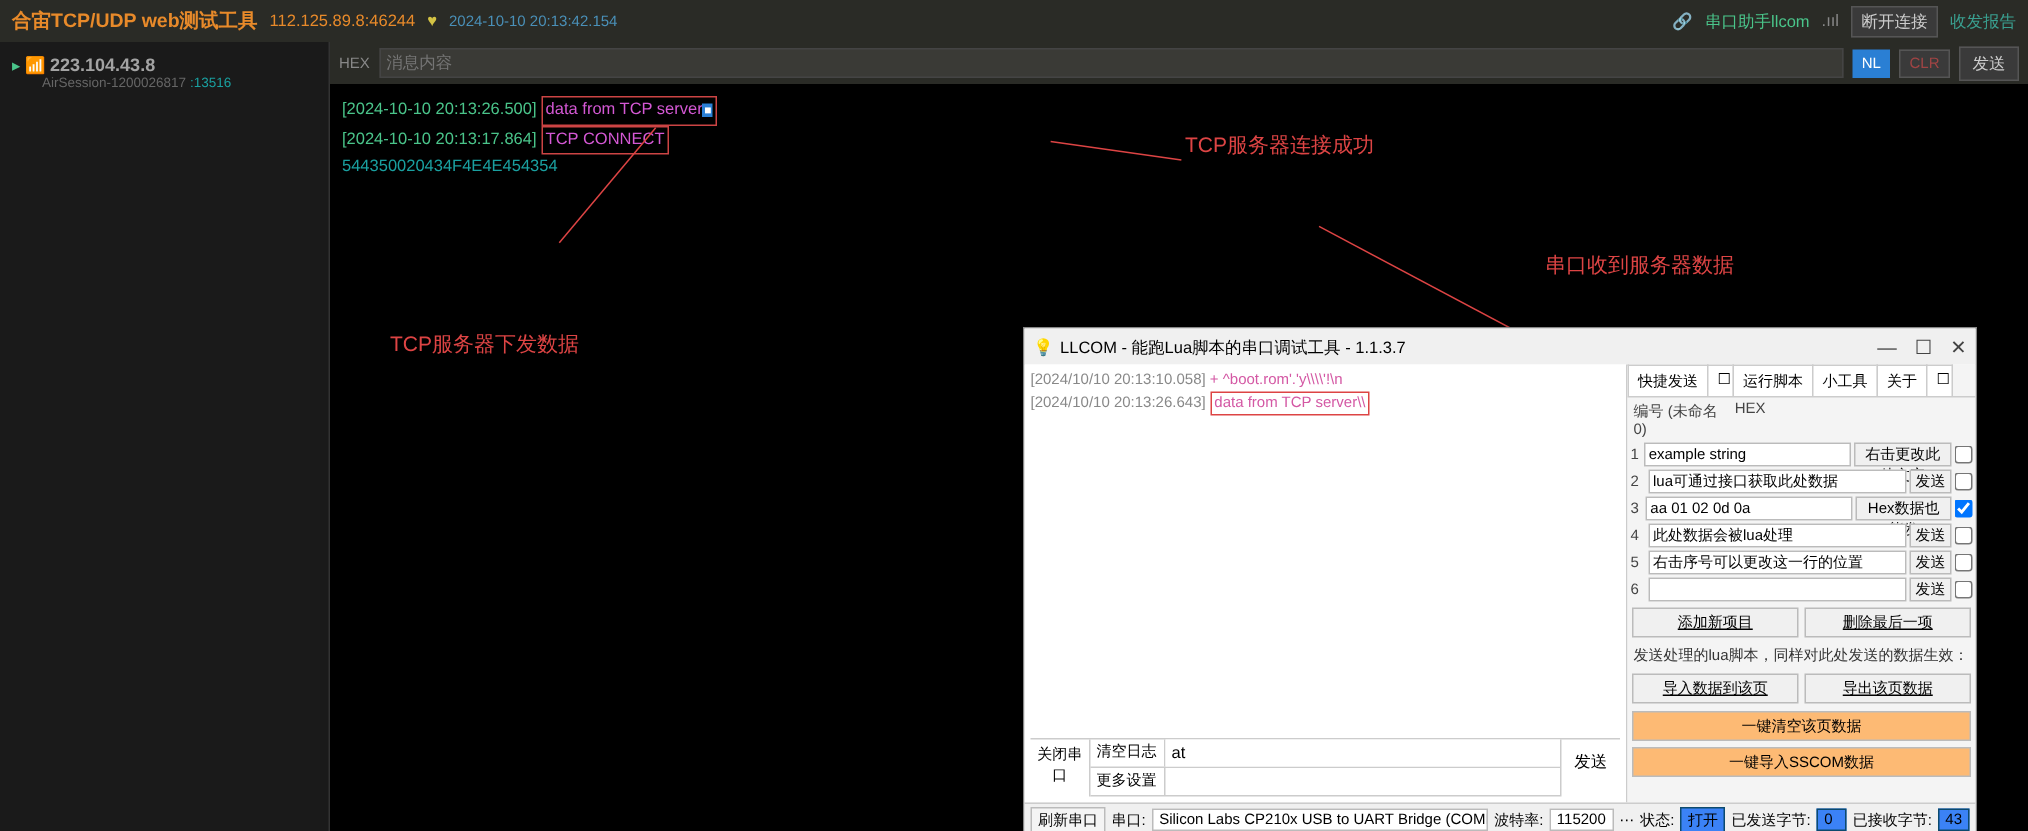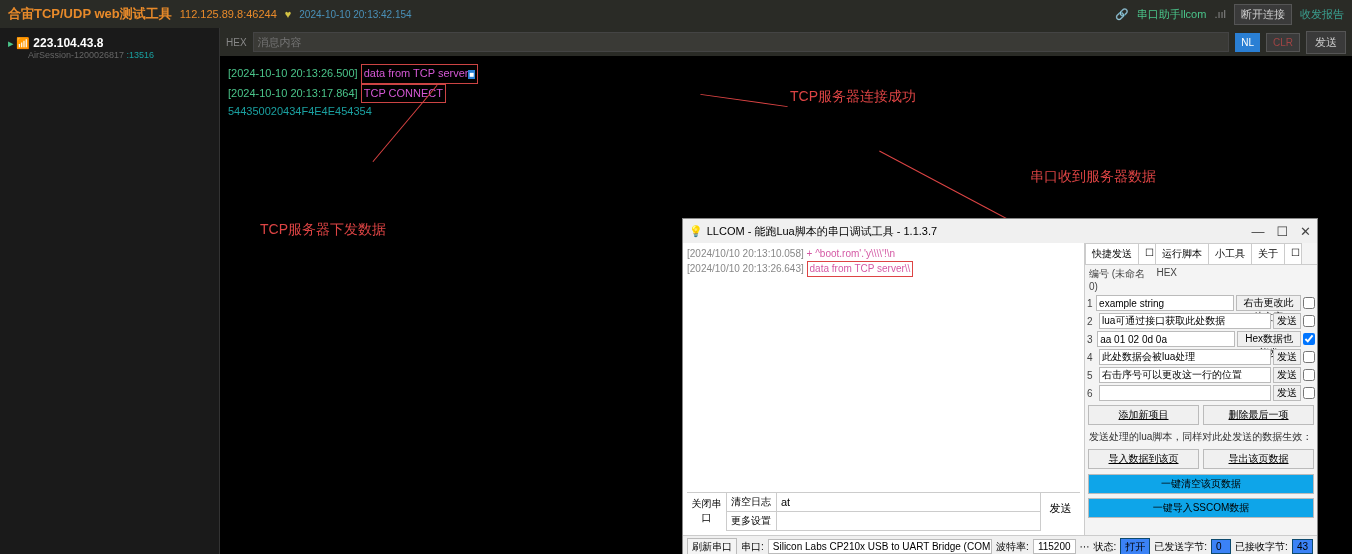--- a/index.html
+++ b/index.html
@@ -13,21 +13,21 @@
 .ts-blue { color: #4a90b8; font-size: 10px; }
 .topbar-right { display: flex; align-items: center; gap: 8px; }
 .link-green { color: #4ac48a; font-size: 11px; cursor: pointer; }
 .bars { color: #888; }
 .btn-dark { background: #3a3a3a; color: #ccc; border: 1px solid #555; padding: 2px 6px; font-size: 11px; cursor: pointer; }
 .link-teal { color: #3aa090; font-size: 11px; cursor: pointer; }
 
 .main { display: flex; height: calc(100% - 28px); }
 .sidebar { width: 220px; background: #1a1a1a; border-right: 1px solid #333; padding: 4px; }
 .conn-item { padding: 4px; }
-.ip-green { color: #ffffff; font-weight: bold; font-size: 12px; }
+.ip-green { color: #a3a3a3; font-weight: bold; font-size: 12px; }
 .session-line { color: #666; font-size: 9px; margin-left: 20px; }
 .port-teal { color: #1aa0a0; }
 
 .content { flex: 1; background: #000; position: relative; }
 .msgbar { background: #2a2b26; height: 28px; display: flex; align-items: center; padding: 0 6px; gap: 6px; }
 .hex-label { color: #888; font-size: 10px; }
 .msg-input { flex: 1; background: #3a3a36; border: 1px solid #444; height: 20px; color: #ccc; padding: 0 4px; font-size: 11px; }
 .nl-btn { background: #2a7fd4; color: #fff; border: none; padding: 4px 6px; font-size: 10px; cursor: pointer; }
 .clr-btn { background: #3a3a3a; color: #a04444; border: 1px solid #555; padding: 3px 6px; font-size: 10px; cursor: pointer; }
 .send-btn { background: #3a3a3a; color: #ccc; border: 1px solid #555; padding: 3px 8px; font-size: 11px; cursor: pointer; }
@@ -65,21 +65,21 @@
 .ll-table-head .c2 { flex: 1; }
 .ll-table-head .c3 { width: 30px; text-align: right; }
 .ll-row { display: flex; align-items: center; padding: 1px 2px; gap: 2px; }
 .ll-row .num { width: 10px; font-size: 10px; color: #444; }
 .ll-row input[type=text] { flex: 1; height: 16px; font-size: 10px; border: 1px solid #bbb; padding: 0 2px; }
 .ll-row .btn { border: 1px solid #bbb; background: #f0f0f0; font-size: 10px; padding: 0 3px; height: 16px; cursor: pointer; }
 .ll-row .chk { width: 12px; height: 12px; }
 .ll-btns-row { display: flex; gap: 4px; padding: 3px; text-decoration: underline; }
 .ll-btns-row button { flex: 1; border: 1px solid #bbb; background: #f0f0f0; font-size: 10px; padding: 2px; cursor: pointer; }
 .ll-note { font-size: 10px; padding: 2px 4px; color: #333; }
-.ll-wide-btn { margin: 2px 3px; border: 1px solid #bbb; background: #0ea5e9; font-size: 10px; padding: 2px; cursor: pointer; }
+.ll-wide-btn { margin: 2px 3px; border: 1px solid #bbb; background: #fdba74; font-size: 10px; padding: 2px; cursor: pointer; }
 
 .ll-bottom { display: flex; border-top: 1px solid #ccc; }
 .ll-close-port { width: 40px; border-right: 1px solid #ccc; font-size: 10px; text-align: center; padding: 4px 2px; cursor: pointer; }
 .ll-mid { flex: 1; display: flex; flex-direction: column; }
 .ll-mid-top { display: flex; border-bottom: 1px solid #ccc; }
 .ll-mid-top .lbl { width: 50px; border-right: 1px solid #ccc; font-size: 10px; padding: 2px 4px; cursor: pointer; }
 .ll-mid-top input { flex: 1; border: none; font-size: 11px; padding: 2px 4px; }
 .ll-send { width: 40px; border-left: 1px solid #ccc; font-size: 11px; text-align: center; padding: 8px 2px; cursor: pointer; }
 
 .ll-status { height: 22px; background: #f0f0f0; border-top: 1px solid #ccc; display: flex; align-items: center; padding: 0 4px; font-size: 10px; gap: 4px; }

